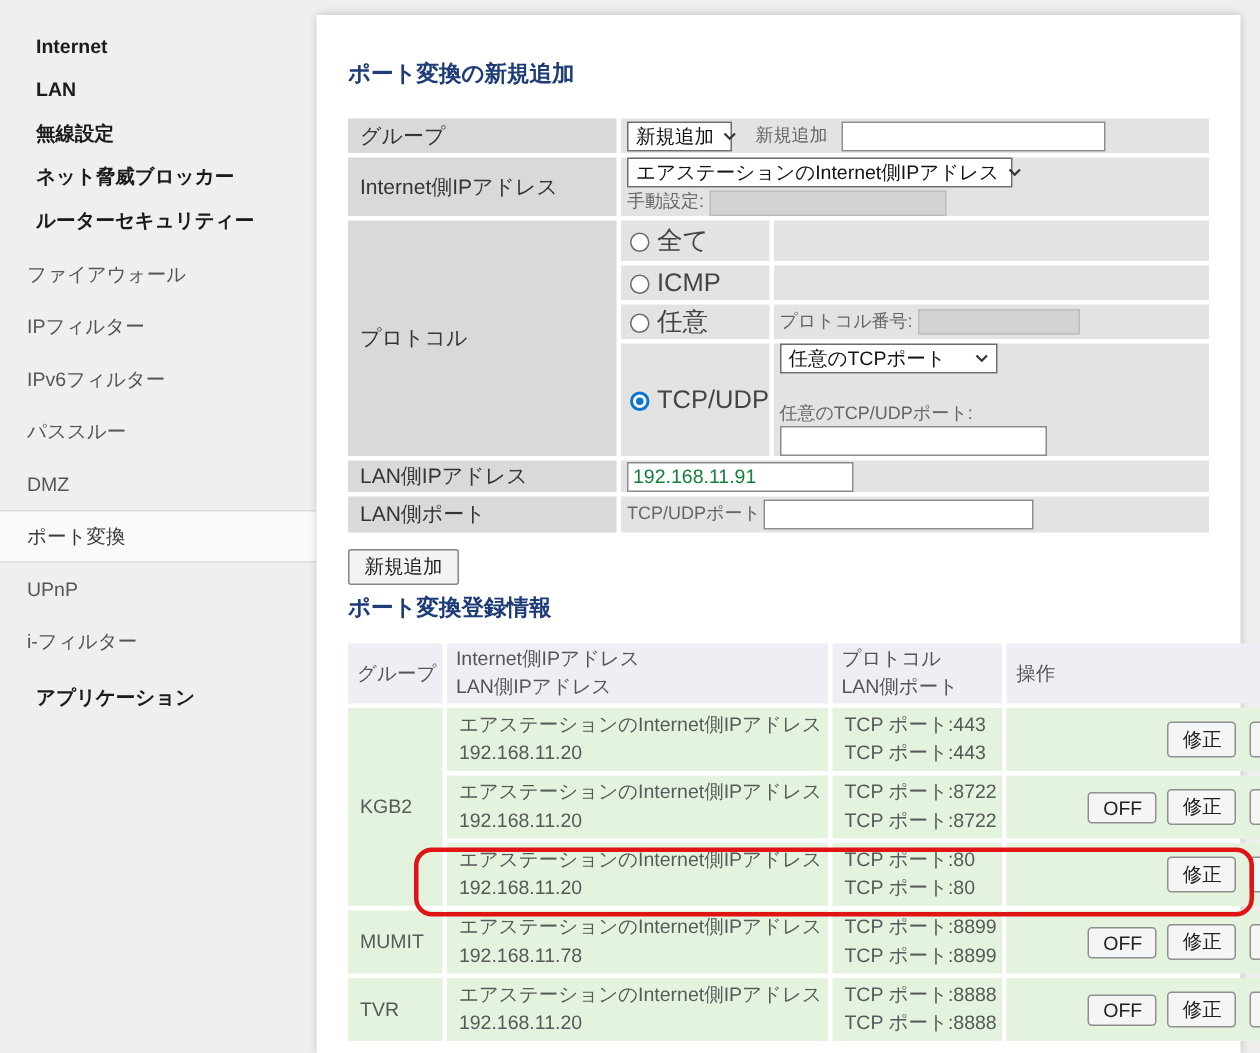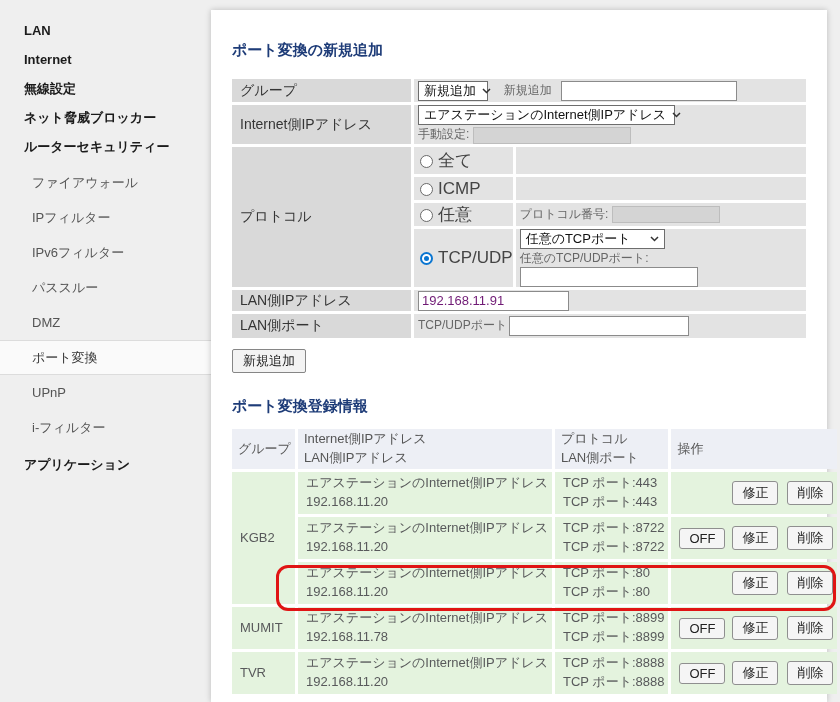--- a/index.html
+++ b/index.html
@@ -8,21 +8,21 @@
     position:relative; overflow:hidden;
     background:#efefef;
     font-family:"Liberation Sans", sans-serif;
     -webkit-font-smoothing:antialiased;
   }
 
   
   .sidebar { position:absolute; left:0; top:0; width:211px; height:702px; padding-top:16px; }
   .side-item { font-size:13px; cursor:default; white-space:nowrap; }
   .side-item.top { font-weight:bold; color:#1b1b1b; height:29px; line-height:29px; padding-left:24px; }
-  .side-item.sub { color:#555; height:35px; line-height:35px; padding-left:32px; }
+  .side-item.sub { color:#555; height:35px; line-height:35px; padding-left:18px; }
   .side-item.sub.selected {
     background:#fafafa; height:33px; line-height:33px; color:#3a3a3a;
     border-top:1px solid #dcdcdc; border-bottom:1px solid #dcdcdc;
   }
   .gap4 { margin-top:4px; }
   .gap5 { margin-top:5px; }
 
   
   .card {
     position:absolute; left:211px; top:10px; width:616px; height:692px;
@@ -45,21 +45,21 @@
   tr.r-p2 td { height:23px; }
   tr.r-p3 td { height:23px; }
   tr.r-p4 td { height:46px; }
   tr.r-lanip td { height:21px; }
   tr.r-lanport td { height:24px; }
 
   .sm { font-size:12px; color:#666; }
 
   .inp {
     display:inline-block; border:1px solid #8b8b8b; background:#fff; height:18px;
-    font-size:13px; font-family:inherit; padding:0 3px; vertical-align:middle; color:#701a75;
+    font-size:13px; font-family:inherit; padding:0 3px; vertical-align:middle; color:#15803d;
   }
   .inp.dis { background:#d4d4d4; border:1px solid #bdbdbd; height:15px; }
   .sel {
     display:inline-flex; align-items:center; justify-content:space-between;
     border:1px solid #6d6d6d; background:#fff; height:20px; padding:0 5px;
     font-size:13px; color:#111; vertical-align:middle; box-sizing:border-box; white-space:nowrap;
   }
   .sel .caret { margin-left:6px; display:inline-flex; }
 
   .radio {
@@ -89,34 +89,34 @@
   }
   .reg-table td {
     background:#e4f3de; color:#58595b; font-size:13px; height:42px; line-height:1.45;
     padding:0 4px 0 8px; vertical-align:middle; white-space:nowrap;
   }
   col.c-group { width:46px; }
   col.c-wan { width:245px; }
   col.c-proto { width:120px; }
   col.c-act { width:182px; }
   .actions { display:flex; align-items:center; gap:9px; }
-  .off-slot { width:44px; display:flex; }
+  .off-slot { width:44px; display:flex;margin-left:46px; }
 
   .hl-box {
     position:absolute; left:44px; top:167px; width:560px; height:46px;
     box-sizing:border-box; border:3px solid #e01414; border-radius:12px;
     pointer-events:none; z-index:5;
   }
 </style>
 </head>
 <body>
 
 <nav class="sidebar">
+  <div class="side-item top">Internet</div>
   <div class="side-item top">LAN</div>
-  <div class="side-item top">Internet</div>
   <div class="side-item top">無線設定</div>
   <div class="side-item top">ネット脅威ブロッカー</div>
   <div class="side-item top">ルーターセキュリティー</div>
   <div class="side-item sub gap4">ファイアウォール</div>
   <div class="side-item sub">IPフィルター</div>
   <div class="side-item sub">IPv6フィルター</div>
   <div class="side-item sub">パススルー</div>
   <div class="side-item sub">DMZ</div>
   <div class="side-item sub selected">ポート変換</div>
   <div class="side-item sub">UPnP</div>
@@ -206,21 +206,21 @@
           <div>
             <span class="sel" style="width:145px">
               <span>任意のTCPポート</span>
               <span class="caret">
                     <svg width="9" height="6" viewBox="0 0 9 6">
                       <polyline points="1,1 4.5,4.5 8,1" fill="none" stroke="#333" stroke-width="1.5"></polyline>
                     </svg>
                   </span>
             </span>
           </div>
-          <div style="margin-top:1px;">
+          <div style="margin-top:18px;">
             <span class="sm">任意のTCP/UDPポート:</span><input class="inp" style="width: 170px;" value="">
           </div>
         </td>
       </tr>
 
       <tr class="r-lanip">
         <td class="flbl">LAN側IPアドレス</td>
         <td class="fval" colspan="2">
           <input class="inp" style="width: 143px;" value="192.168.11.91">
         </td>

